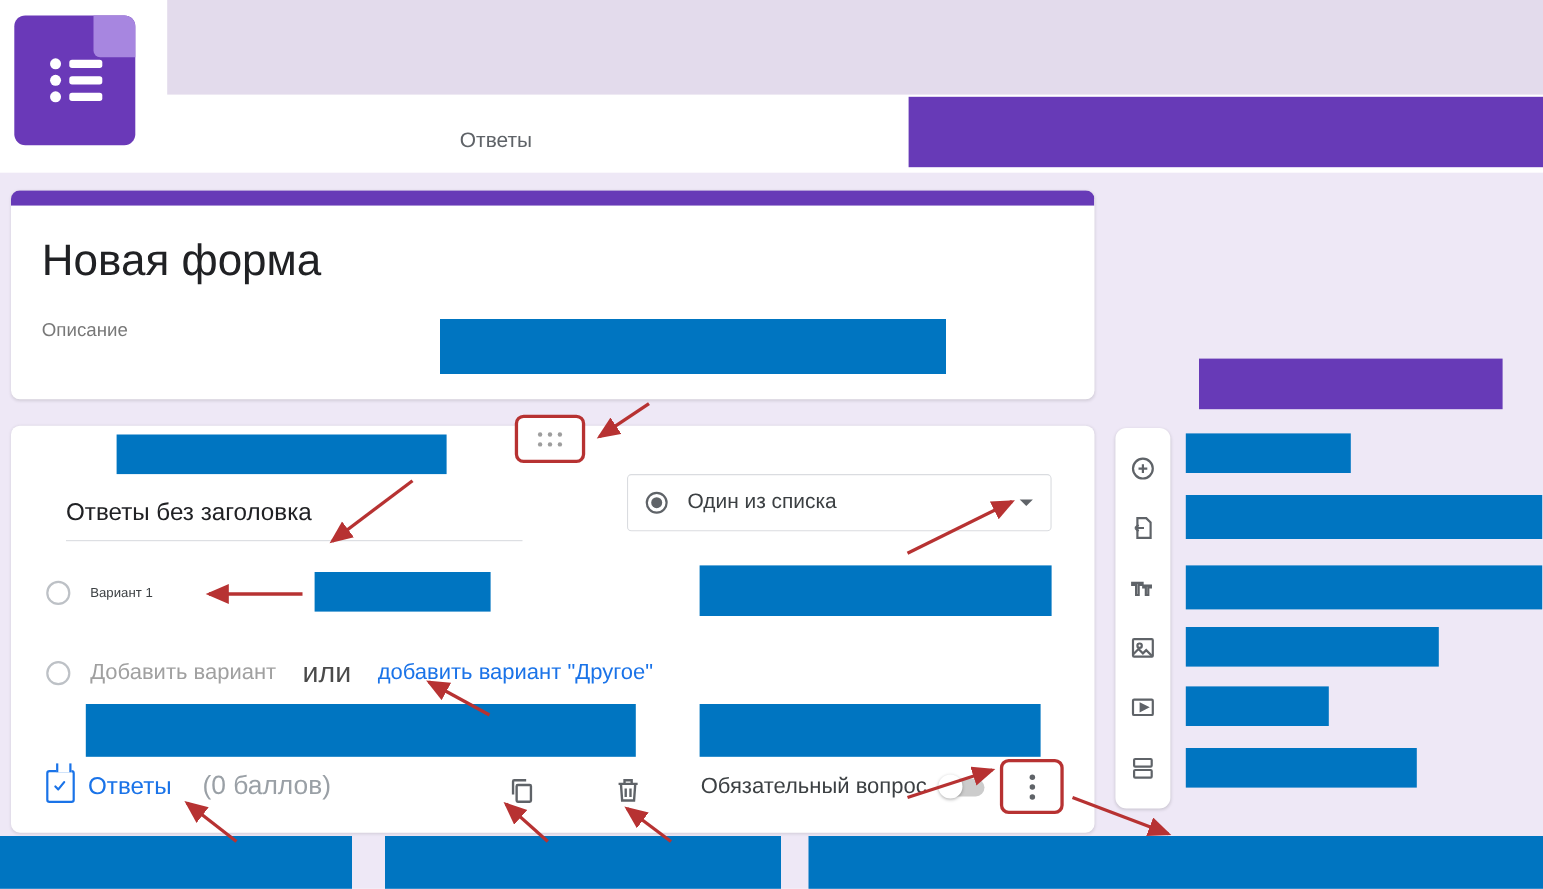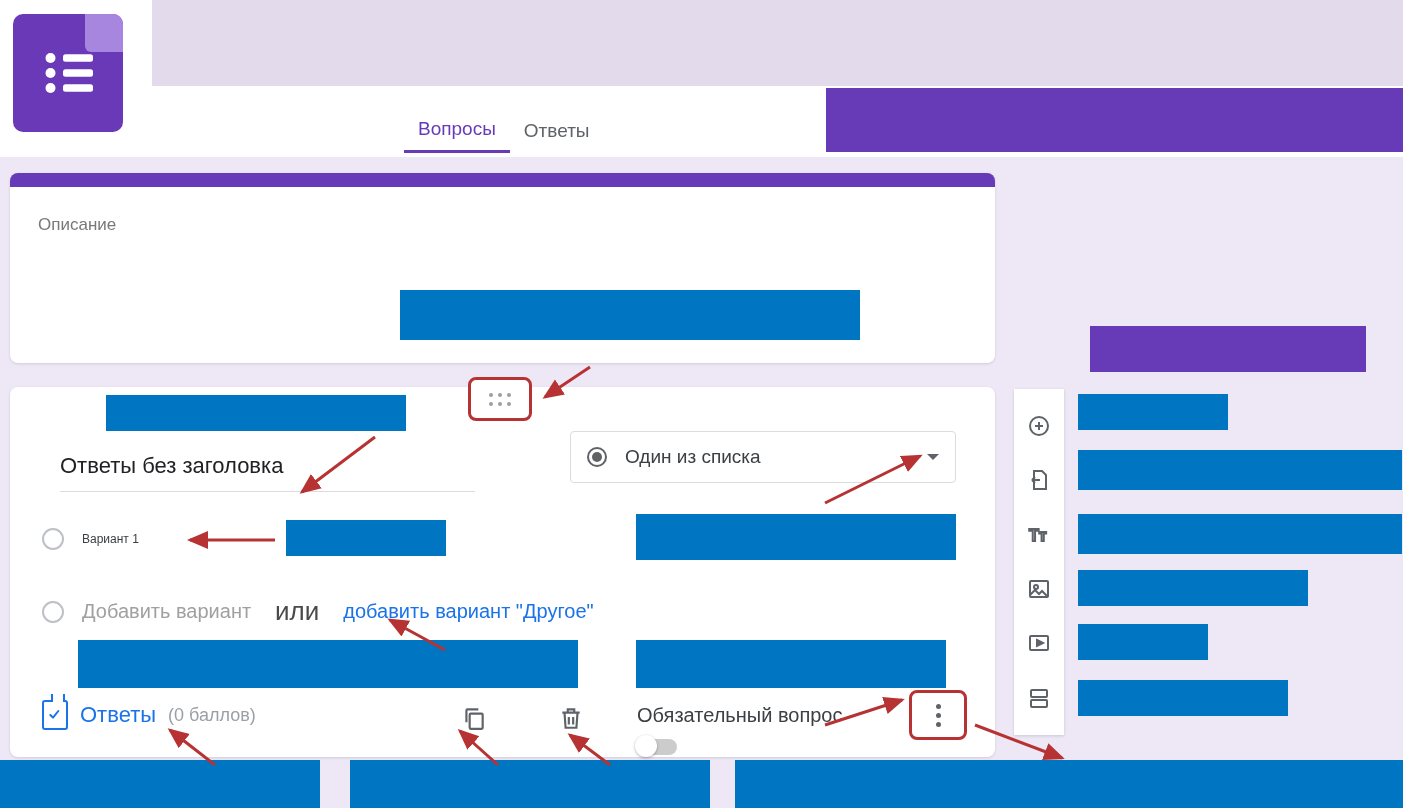--- a/index.html
+++ b/index.html
@@ -280,23 +280,23 @@
     background: #fff;
     border-left: 2.5px solid #1a73e8;
     border-right: 2.5px solid #1a73e8;
   }
   .answers-icon svg { width: 16px; height: 16px; }
   .answers-text {
     font-size: 22px;
     color: #1a73e8;
   }
   .points-text {
-    font-size: 18px;
+    font-size: 24px;
     color: #9aa0a6;
-    margin-left: 12px;
+    margin-left: 28px;
   }
 
   .icon-btn {
     width: 28px;
     height: 28px;
     cursor: pointer;
     display: flex;
     align-items: center;
     justify-content: center;
   }
@@ -308,22 +308,22 @@
     stroke-width: 2;
   }
   .copy-btn { position: absolute; left: 460px; top: 704px; }
   .trash-btn { position: absolute; left: 557px; top: 704px; }
 
   .required-row {
     position: absolute;
     left: 637px;
     top: 704px;
     display: flex;
+    align-items: center;
     gap: 12px;
-    flex-direction: column;
   }
   .required-label {
     font-size: 20px;
     color: #3c4043;
   }
   .toggle {
     width: 40px;
     height: 16px;
     background: #ccc;
     border-radius: 10px;
@@ -368,21 +368,21 @@
   }
 
   
   .right-toolbar {
     position: absolute;
     left: 1014px;
     top: 389px;
     width: 50px;
     height: 346px;
     background: #fff;
-    border-radius: 0;
+    border-radius: 10px;
     box-shadow: 0 1px 3px rgba(0,0,0,0.15);
     display: flex;
     flex-direction: column;
     align-items: center;
     justify-content: space-around;
     padding: 10px 0;
   }
   .tb-btn {
     width: 30px;
     height: 30px;
@@ -428,29 +428,29 @@
     <circle cx="5" cy="6" r="2"></circle>
     <rect x="10" y="4.5" width="12" height="3" rx="1"></rect>
     <circle cx="5" cy="12" r="2"></circle>
     <rect x="10" y="10.5" width="12" height="3" rx="1"></rect>
     <circle cx="5" cy="18" r="2"></circle>
     <rect x="10" y="16.5" width="12" height="3" rx="1"></rect>
   </svg>
 </div>
 
 <div class="tabs-row">
-  <div class="tab active">Вопросы</div>
   <div class="tab">Ответы</div>
 </div>
 
 <div class="purple-banner"></div>
 
 <div class="lavender-bg"></div>
 
 <div class="form-header-card">
+  <div class="form-title">Новая форма</div>
   <div class="form-desc">Описание</div>
 </div>
 
 <div class="question-card"></div>
 
 <div class="drag-highlight">
   <div class="drag-dots">
     <span></span>
       <span></span>
       <span></span>

